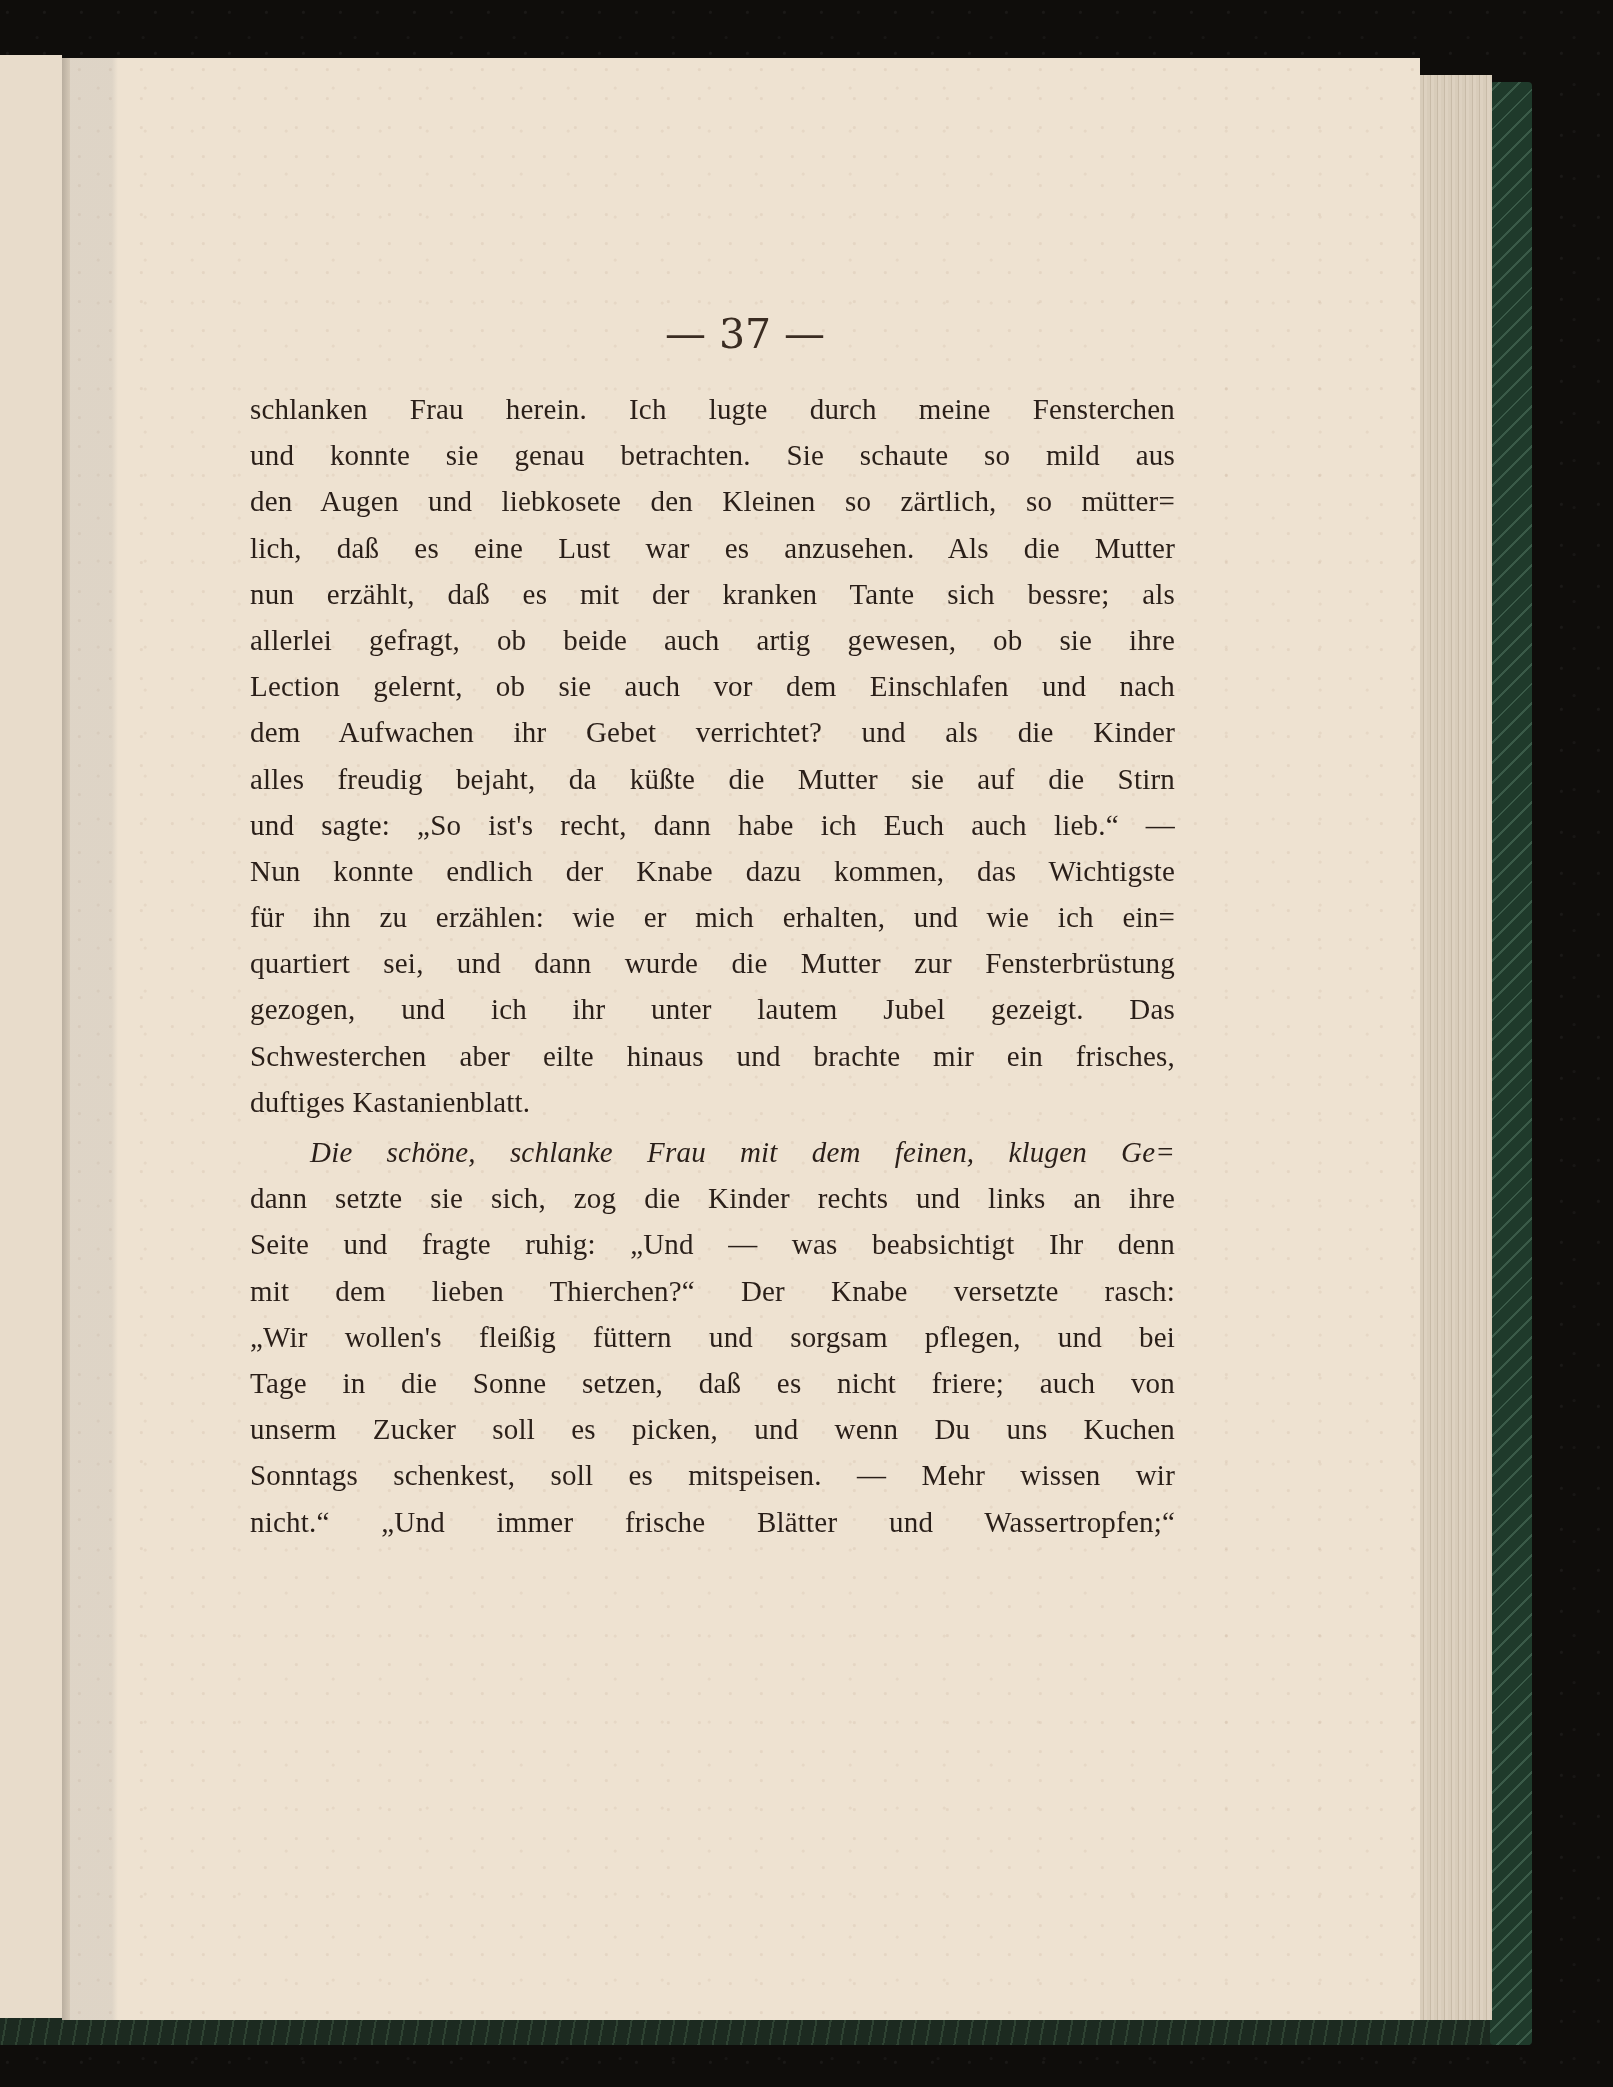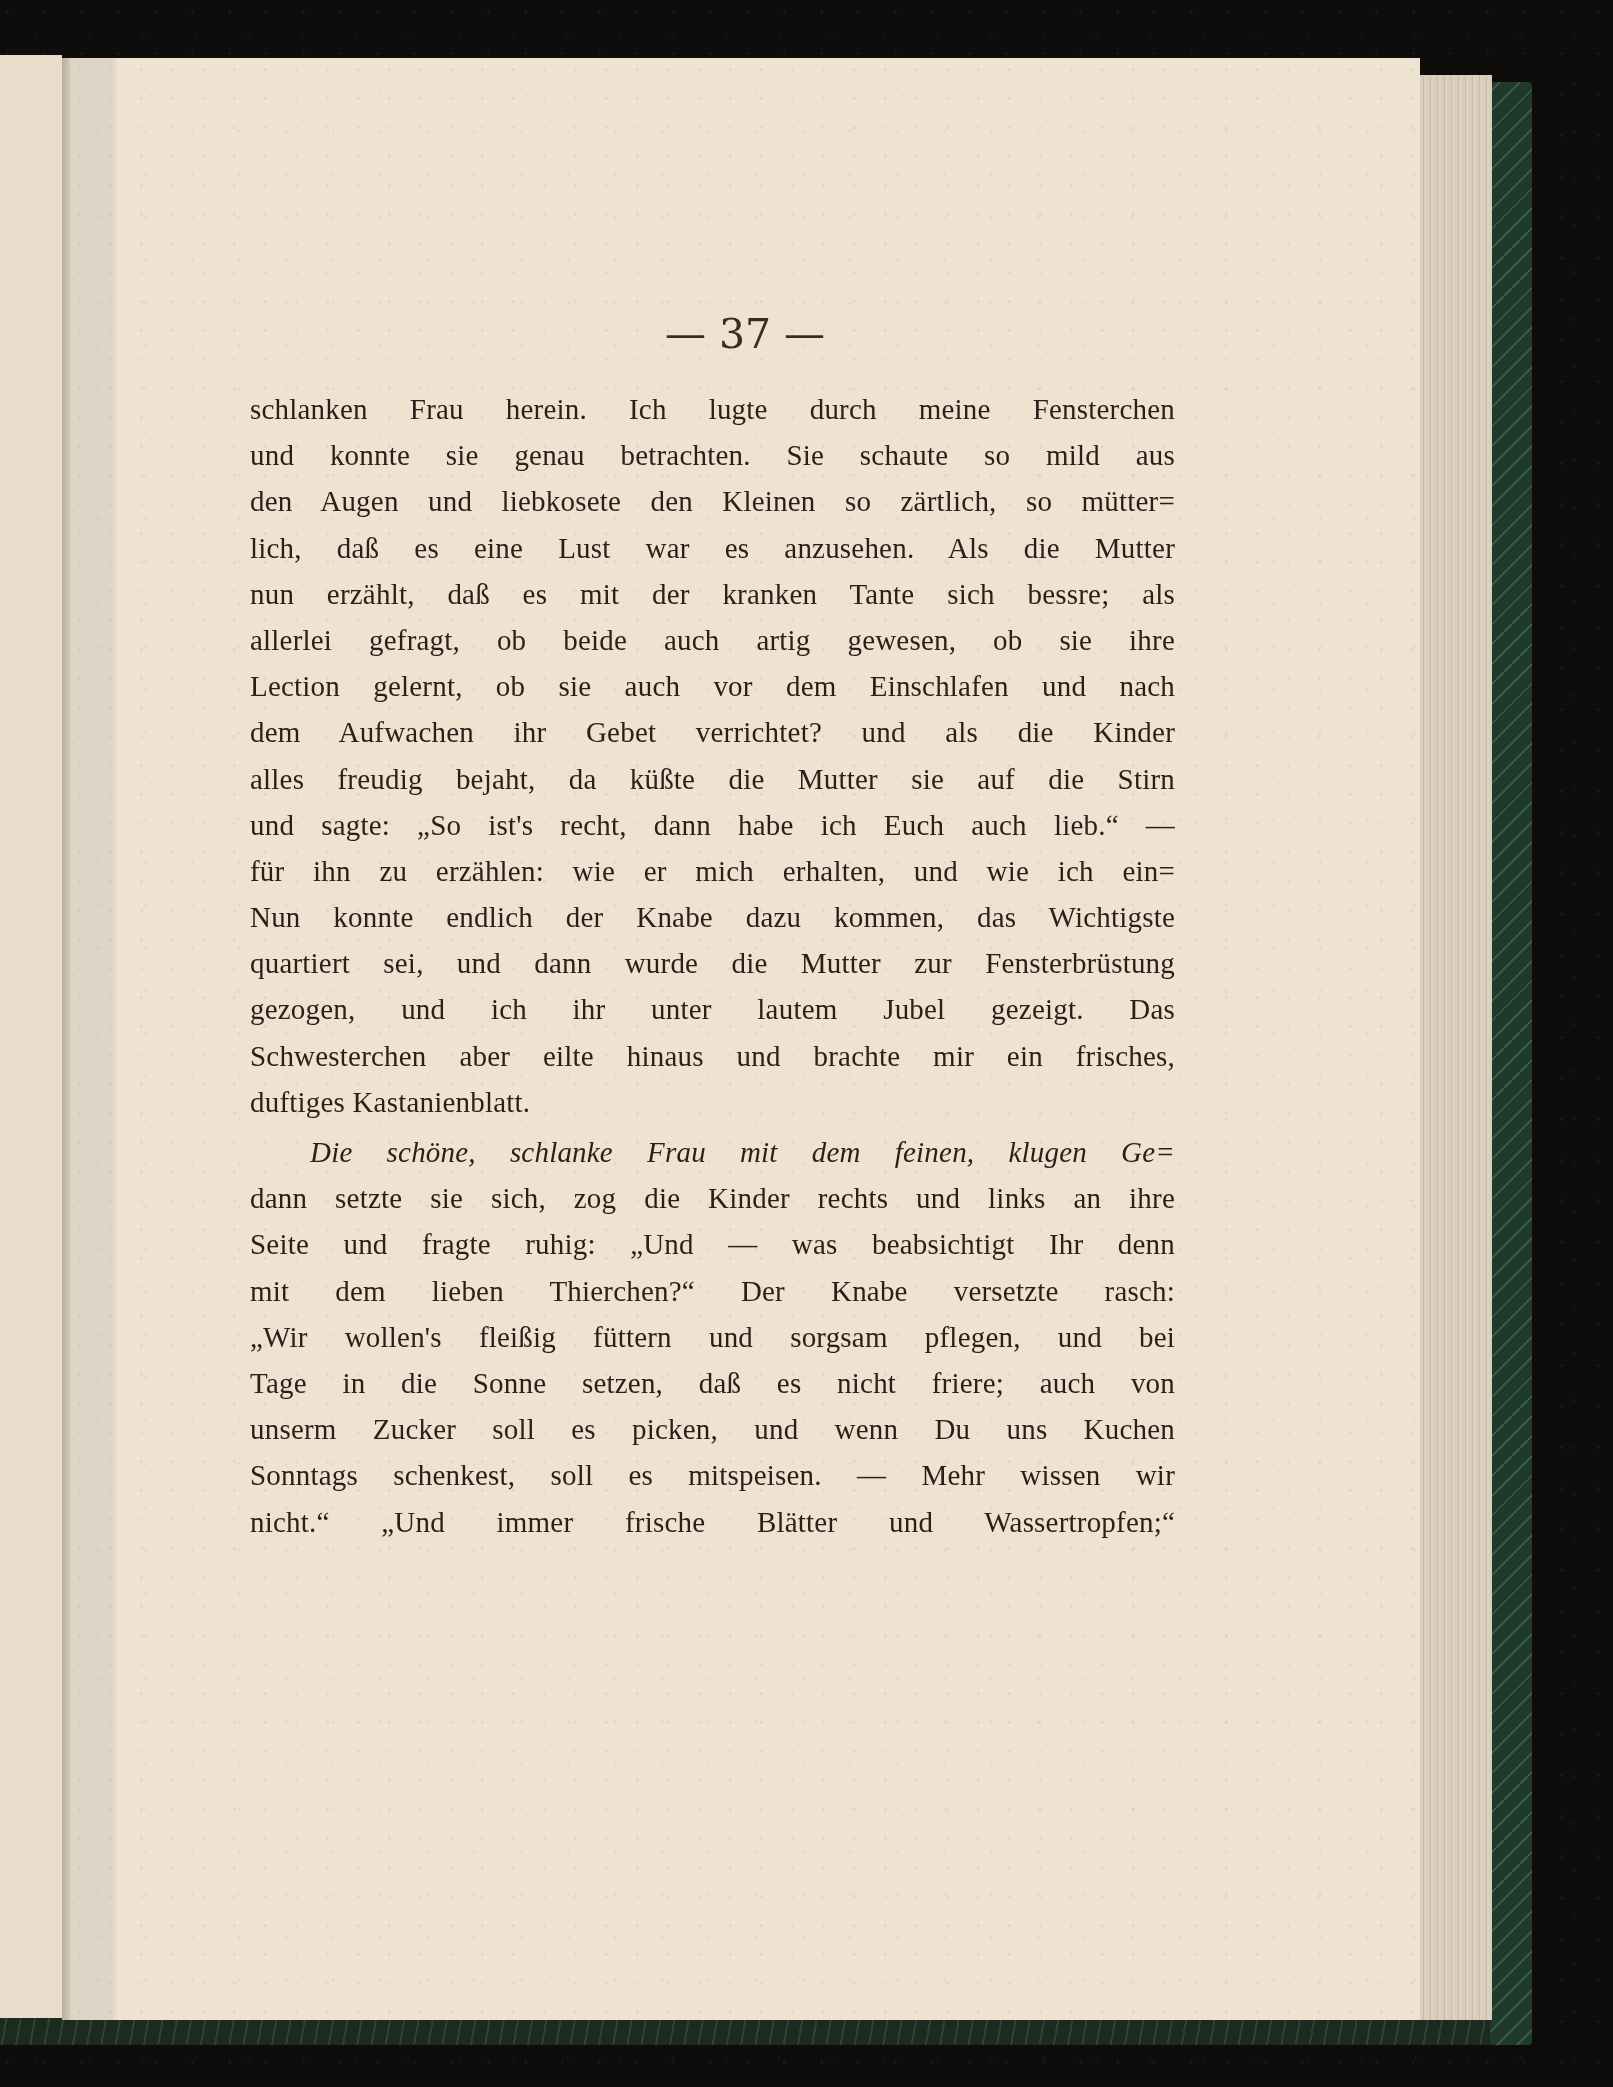--- a/index.html
+++ b/index.html
@@ -84,22 +84,22 @@
         <div class="line">schlanken Frau herein. Ich lugte durch meine Fensterchen</div>
         <div class="line">und konnte sie genau betrachten. Sie schaute so mild aus</div>
         <div class="line">den Augen und liebkosete den Kleinen so zärtlich, so mütter=</div>
         <div class="line">lich, daß es eine Lust war es anzusehen. Als die Mutter</div>
         <div class="line">nun erzählt, daß es mit der kranken Tante sich bessre; als</div>
         <div class="line">allerlei gefragt, ob beide auch artig gewesen, ob sie ihre</div>
         <div class="line">Lection gelernt, ob sie auch vor dem Einschlafen und nach</div>
         <div class="line">dem Aufwachen ihr Gebet verrichtet? und als die Kinder</div>
         <div class="line">alles freudig bejaht, da küßte die Mutter sie auf die Stirn</div>
         <div class="line">und sagte: „So ist's recht, dann habe ich Euch auch lieb.“ —</div>
+        <div class="line">Nun konnte endlich der Knabe dazu kommen, das Wichtigste</div>
         <div class="line">für ihn zu erzählen: wie er mich erhalten, und wie ich ein=</div>
-        <div class="line">Nun konnte endlich der Knabe dazu kommen, das Wichtigste</div>
         <div class="line">quartiert sei, und dann wurde die Mutter zur Fensterbrüstung</div>
         <div class="line">gezogen, und ich ihr unter lautem Jubel gezeigt. Das</div>
         <div class="line">Schwesterchen aber eilte hinaus und brachte mir ein frisches,</div>
         <div class="line last">duftiges Kastanienblatt.</div>
       </div>
       <div class="para-gap"></div>
       <div>
         <div class="line indent">Die schöne, schlanke Frau mit dem feinen, klugen Ge=</div>
         <div class="line">dann setzte sie sich, zog die Kinder rechts und links an ihre</div>
         <div class="line">Seite und fragte ruhig: „Und — was beabsichtigt Ihr denn</div>

